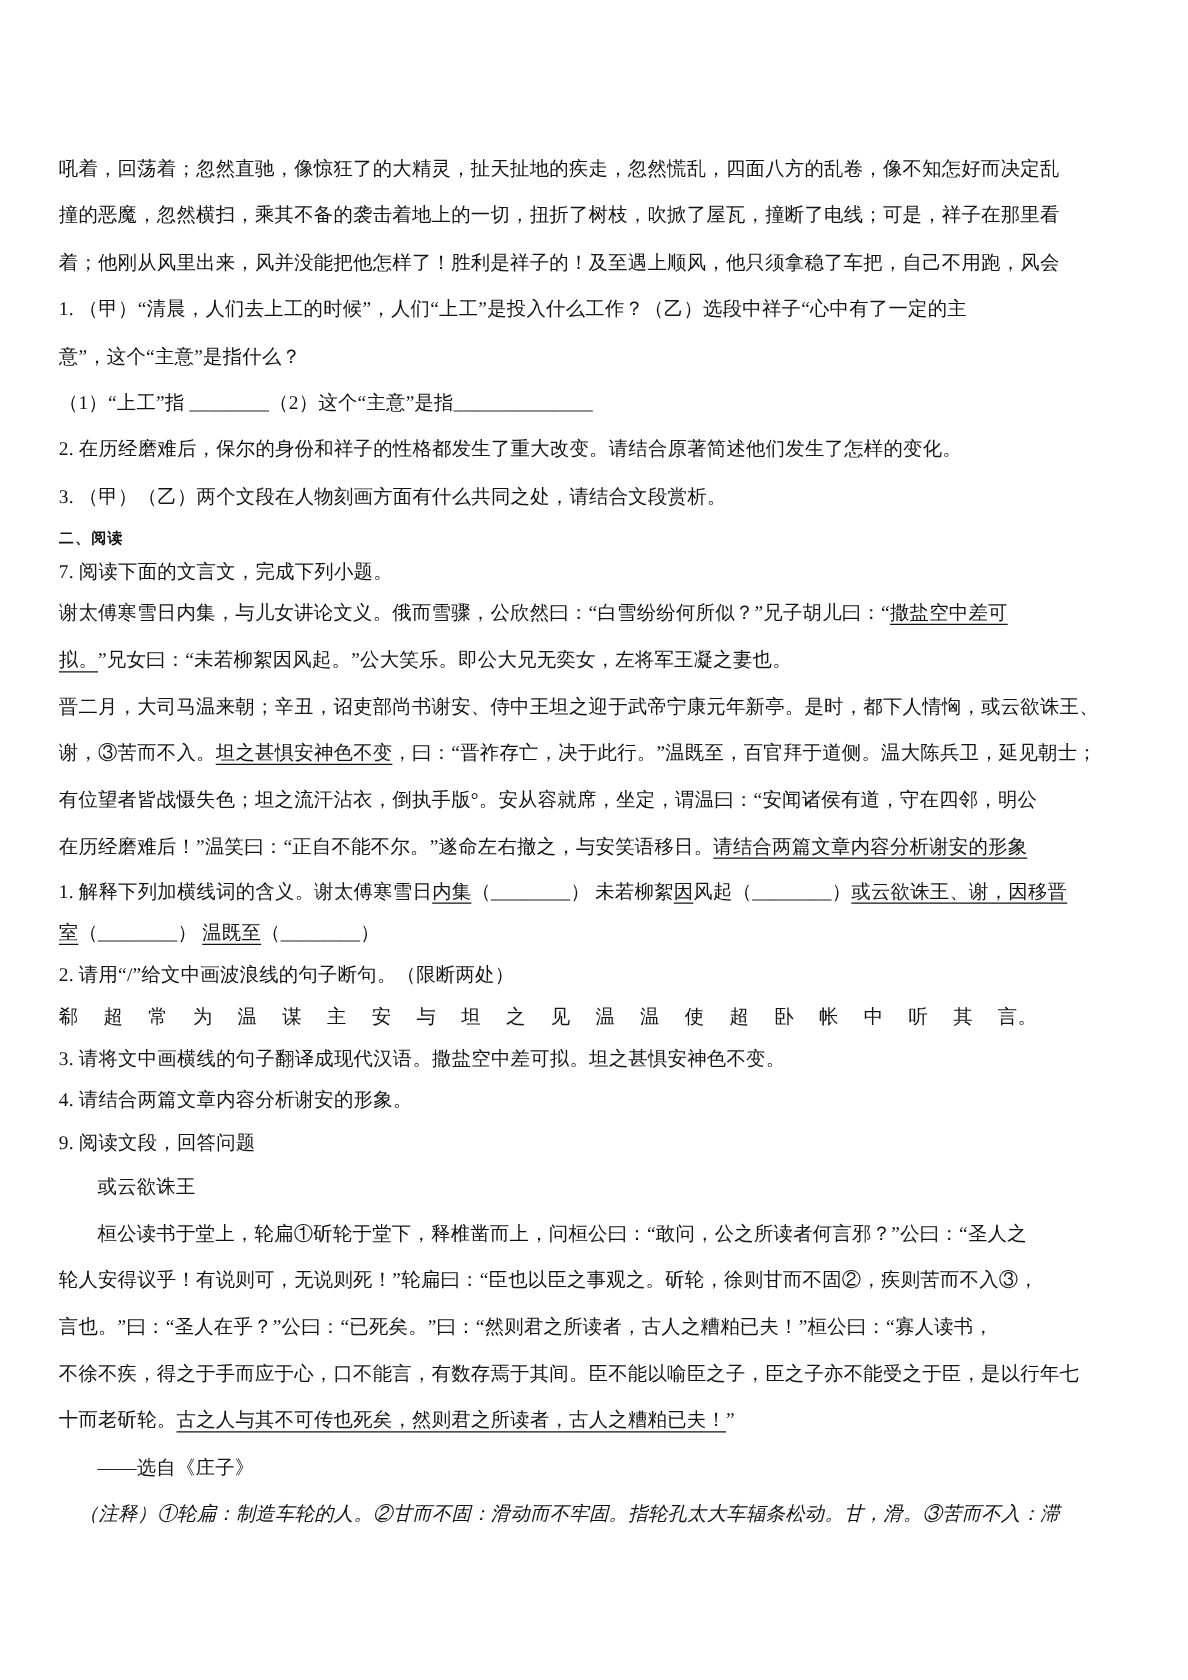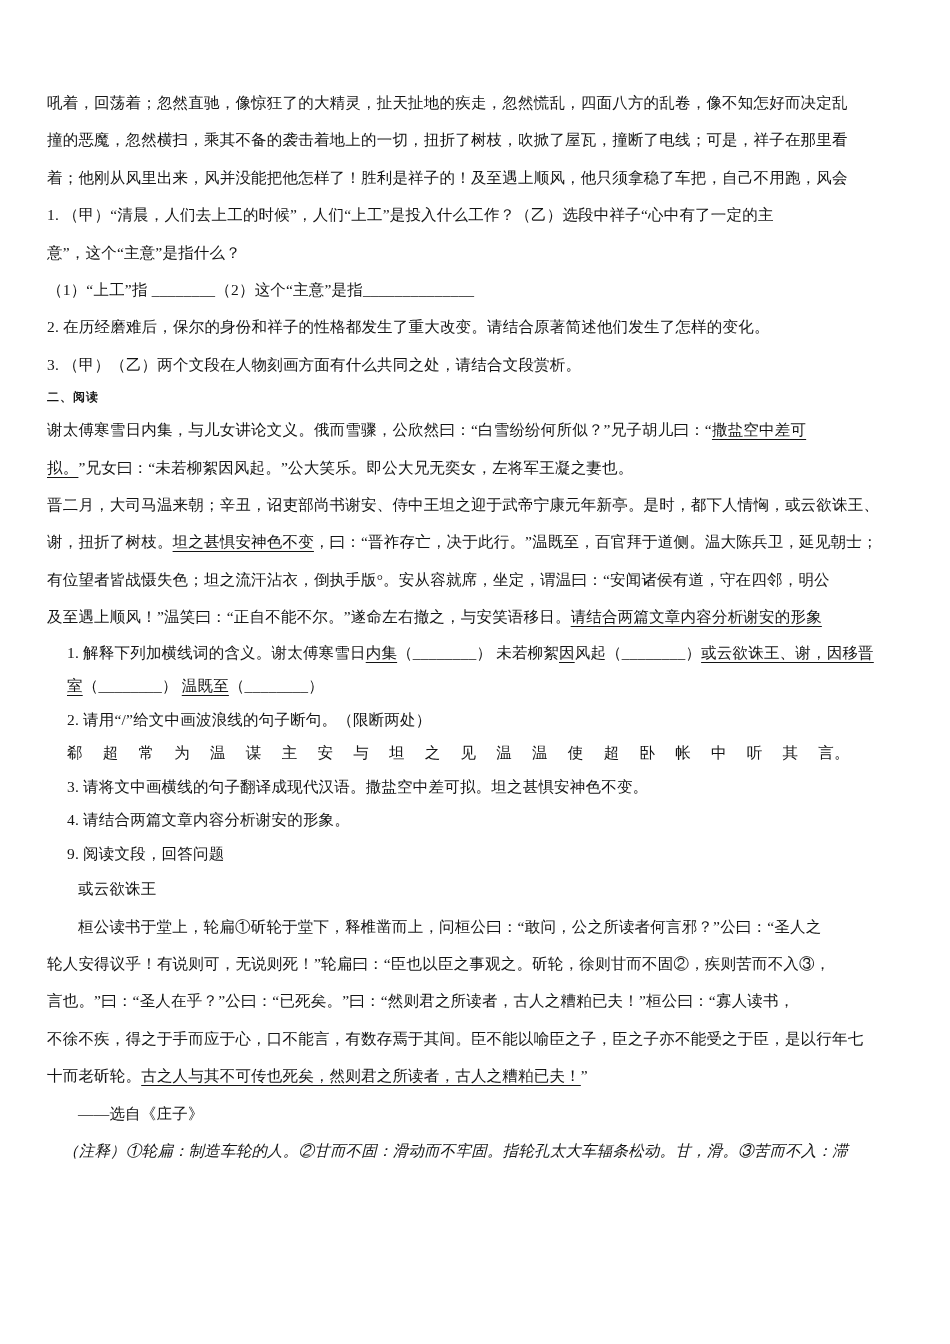--- a/index.html
+++ b/index.html
@@ -1,26 +1,26 @@
 <!DOCTYPE html>
 <html><head>
 <meta charset="utf-8">
 <style>
   html,body{margin:0;padding:0;}
   body{
     width:950px;height:1344px;background:#ffffff;overflow:hidden;
     font-family:"Liberation Serif","DejaVu Serif",serif;color:#141414;
   }
-  .doc{padding:84px 47px 0 47px;}
+  .doc{padding:117px 47px 0 47px;}
   .line{
     font-size:15.5px;line-height:37.4px;letter-spacing:0.2px;
     white-space:nowrap;overflow:hidden;
   }
   .line.tight{line-height:28px;}
-  .line.mid{line-height:33.5px;margin-left:20px;}
+  .line.mid{line-height:33.5px;}
   .line.heading{
     font-weight:bold;font-size:12px;letter-spacing:1px;
     font-family:"Liberation Sans","DejaVu Sans",sans-serif;
   }
   .line.spaced{word-spacing:16px;}
   .indent-1{padding-left:16px;font-style:italic;}
   .indent-2{padding-left:31px;}
   .u{text-decoration:underline;text-underline-offset:4px;}
 </style>
 </head>
@@ -29,26 +29,27 @@
 <div class="doc">
     <div class="line"><span>吼着，回荡着；忽然直驰，像惊狂了的大精灵，扯天扯地的疾走，忽然慌乱，四面八方的乱卷，像不知怎好而决定乱</span></div>
     <div class="line"><span>撞的恶魔，忽然横扫，乘其不备的袭击着地上的一切，扭折了树枝，吹掀了屋瓦，撞断了电线；可是，祥子在那里看</span></div>
     <div class="line"><span>着；他刚从风里出来，风并没能把他怎样了！胜利是祥子的！及至遇上顺风，他只须拿稳了车把，自己不用跑，风会</span></div>
     <div class="line"><span>1. （甲）“清晨，人们去上工的时候”，人们“上工”是投入什么工作？（乙）选段中祥子“心中有了一定的主</span></div>
     <div class="line"><span>意”，这个“主意”是指什么？</span></div>
     <div class="line"><span>（1）“上工”指 ________（2）这个“主意”是指______________</span></div>
     <div class="line"><span>2. 在历经磨难后，保尔的身份和祥子的性格都发生了重大改变。请结合原著简述他们发生了怎样的变化。</span></div>
     <div class="line"><span>3. （甲）（乙）两个文段在人物刻画方面有什么共同之处，请结合文段赏析。</span></div>
     <div class="line tight heading"><span>二、阅读</span></div>
+    <div class="line tight"><span>7. 阅读下面的文言文，完成下列小题。</span></div>
     <div class="line"><span>谢太傅寒雪日内集，与儿女讲论文义。俄而雪骤，公欣然曰：“白雪纷纷何所似？”兄子胡儿曰：“</span><span class="u">撒盐空中差可</span></div>
     <div class="line"><span class="u">拟。</span><span>”兄女曰：“未若柳絮因风起。”公大笑乐。即公大兄无奕女，左将军王凝之妻也。</span></div>
     <div class="line"><span>晋二月，大司马温来朝；辛丑，诏吏部尚书谢安、侍中王坦之迎于武帝宁康元年新亭。是时，都下人情恟，或云欲诛王、</span></div>
-    <div class="line"><span>谢，扭折了树枝。</span><span class="u">坦之甚惧安神色不变</span><span>，曰：“晋祚存亡，决于此行。”温既至，百官拜于道侧。温大陈兵卫，延见朝士；</span></div>
+    <div class="line"><span>谢，③苦而不入。</span><span class="u">坦之甚惧安神色不变</span><span>，曰：“晋祚存亡，决于此行。”温既至，百官拜于道侧。温大陈兵卫，延见朝士；</span></div>
     <div class="line"><span>有位望者皆战慑失色；坦之流汗沾衣，倒执手版°。安从容就席，坐定，谓温曰：“安闻诸侯有道，守在四邻，明公</span></div>
-    <div class="line"><span>及至遇上顺风！”温笑曰：“正自不能不尔。”遂命左右撤之，与安笑语移日。</span><span class="u">请结合两篇文章内容分析谢安的形象</span></div>
+    <div class="line"><span>在历经磨难后！”温笑曰：“正自不能不尔。”遂命左右撤之，与安笑语移日。</span><span class="u">请结合两篇文章内容分析谢安的形象</span></div>
     <div class="line mid"><span>1. 解释下列加横线词的含义。谢太傅寒雪日</span><span class="u">内集</span><span>（________） 未若柳絮</span><span class="u">因</span><span>风起（________）</span><span class="u">或云欲诛王、谢，因移晋</span></div>
     <div class="line mid"><span class="u">室</span><span>（________） </span><span class="u">温既至</span><span>（________）</span></div>
     <div class="line mid"><span>2. 请用“/”给文中画波浪线的句子断句。（限断两处）</span></div>
     <div class="line mid spaced"><span>郗 超 常 为 温 谋 主 安 与 坦 之 见 温 温 使 超 卧 帐 中 听 其 言。</span></div>
     <div class="line mid"><span>3. 请将文中画横线的句子翻译成现代汉语。撒盐空中差可拟。坦之甚惧安神色不变。</span></div>
     <div class="line mid"><span>4. 请结合两篇文章内容分析谢安的形象。</span></div>
     <div class="line mid"><span>9. 阅读文段，回答问题</span></div>
     <div class="line indent-2"><span>或云欲诛王</span></div>
     <div class="line indent-2"><span>桓公读书于堂上，轮扁①斫轮于堂下，释椎凿而上，问桓公曰：“敢问，公之所读者何言邪？”公曰：“圣人之</span></div>
     <div class="line"><span>轮人安得议乎！有说则可，无说则死！”轮扁曰：“臣也以臣之事观之。斫轮，徐则甘而不固②，疾则苦而不入③，</span></div>

